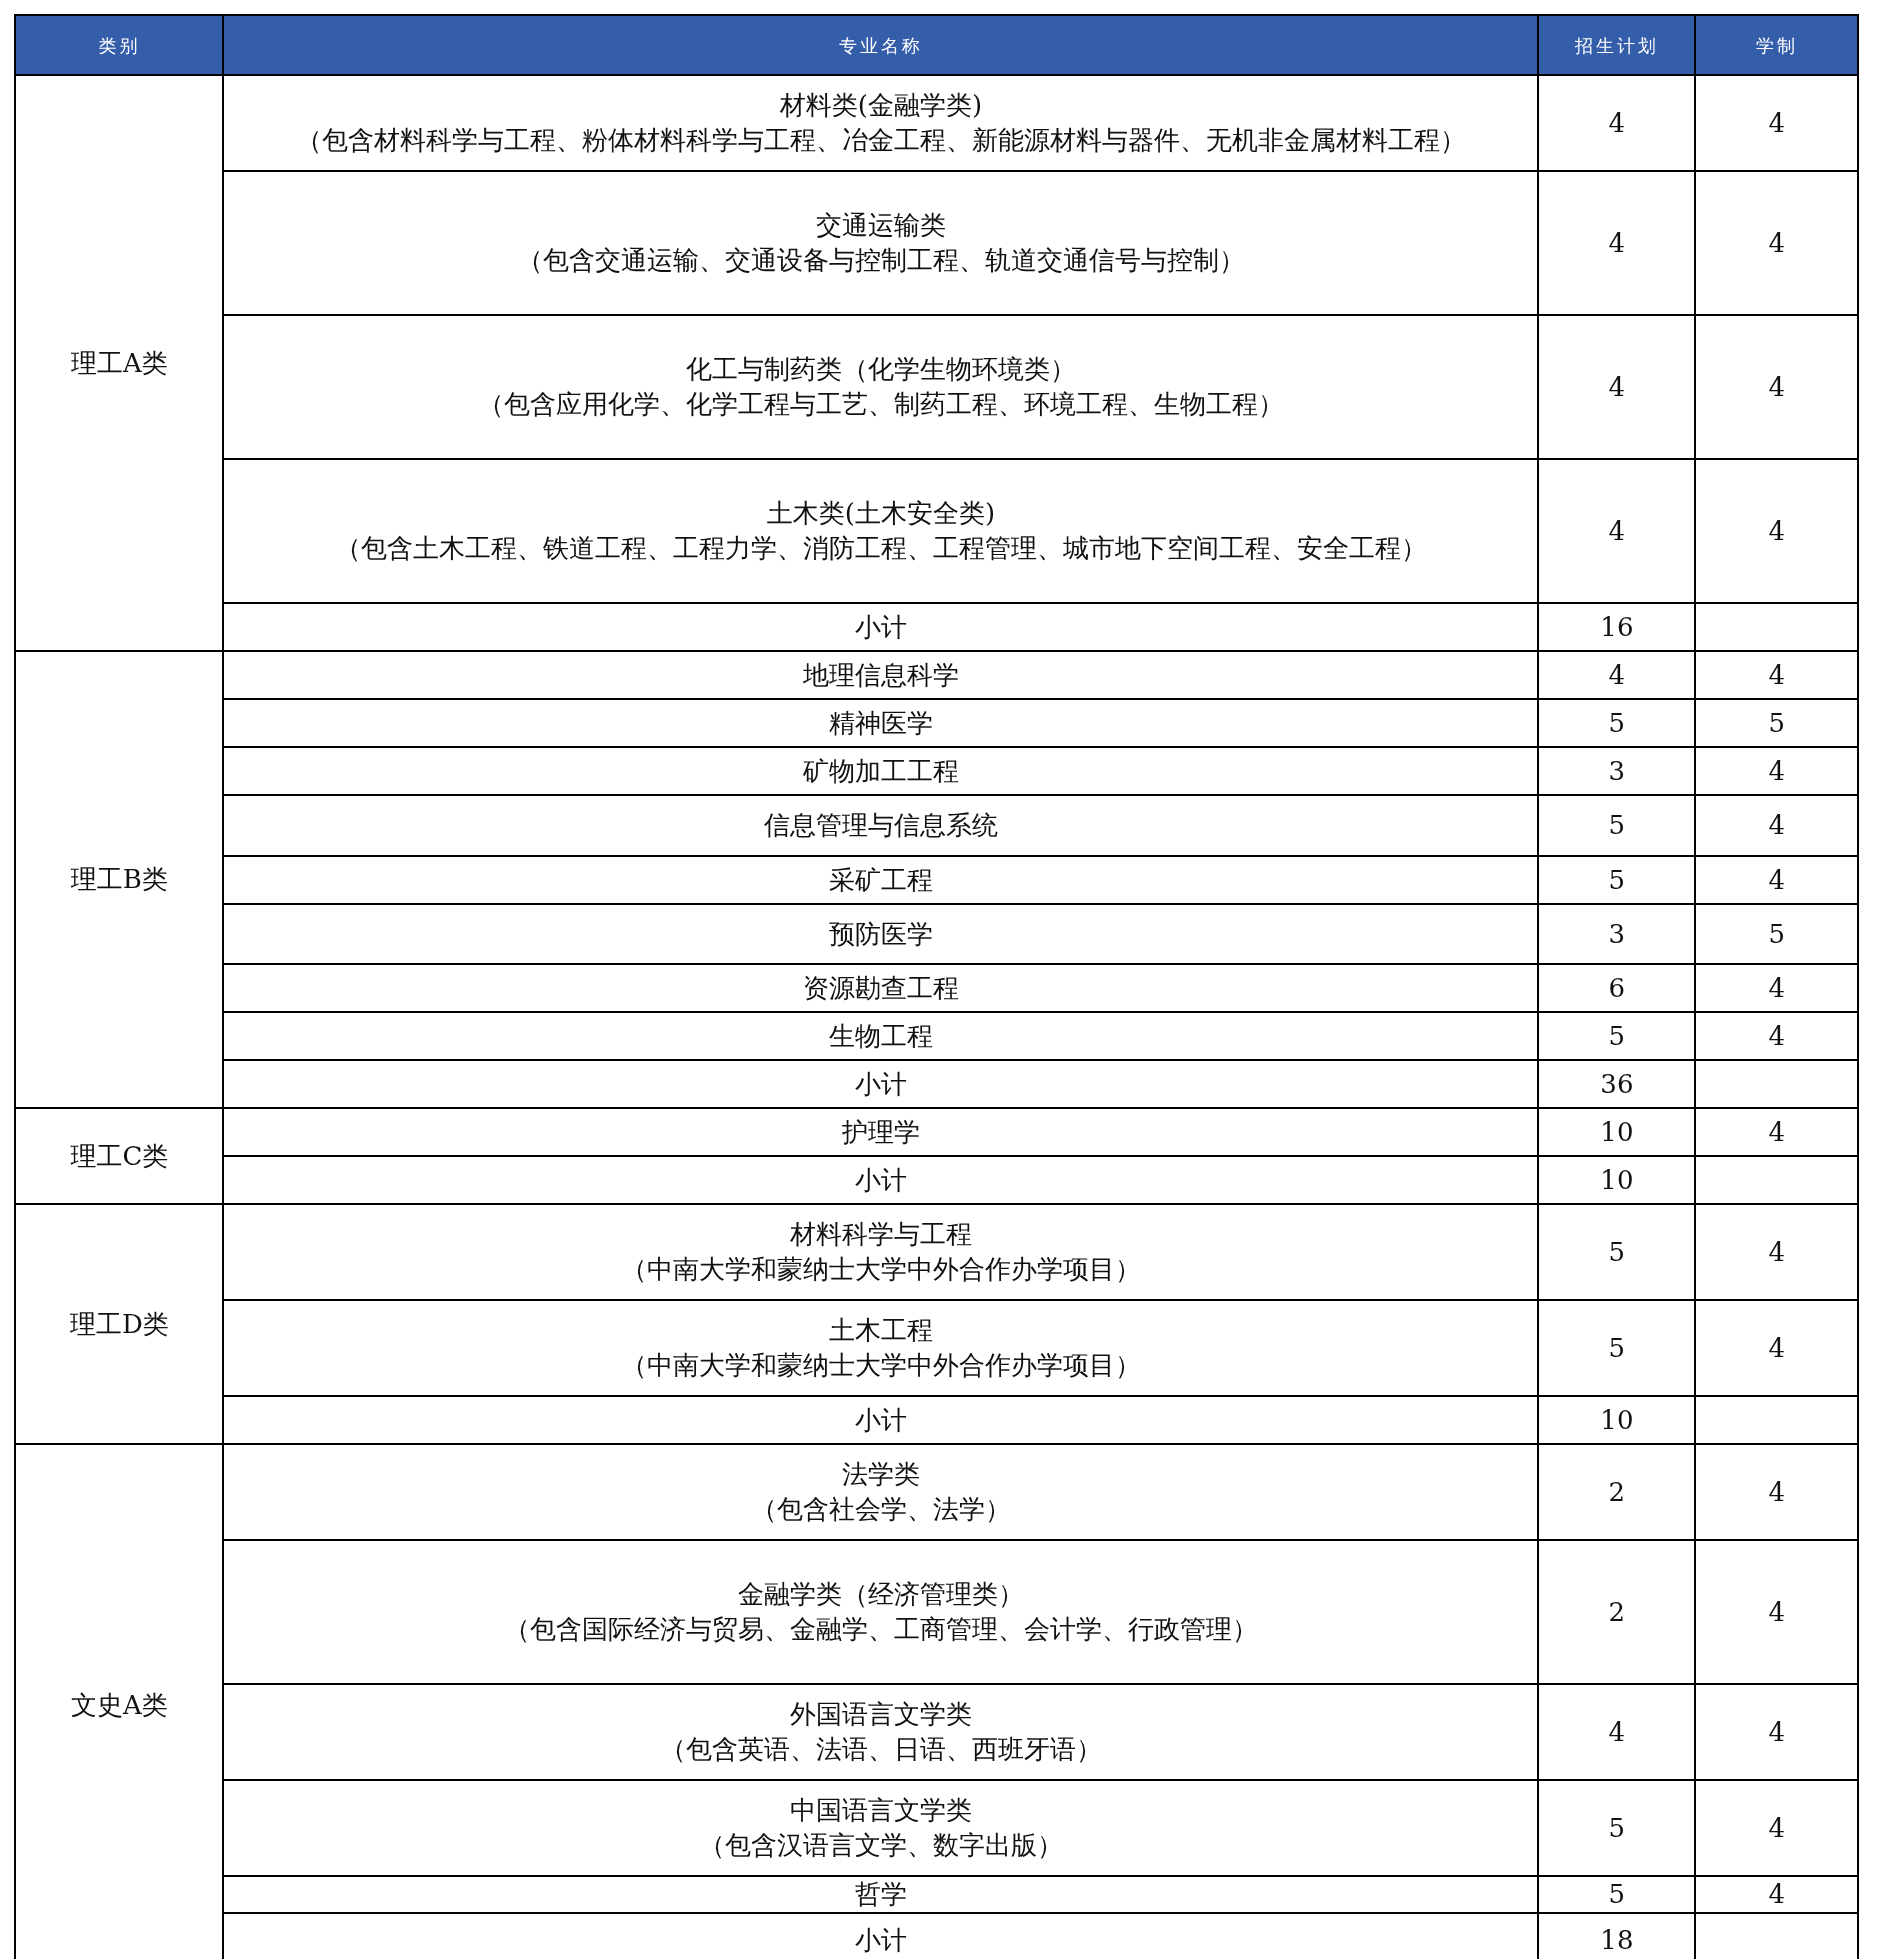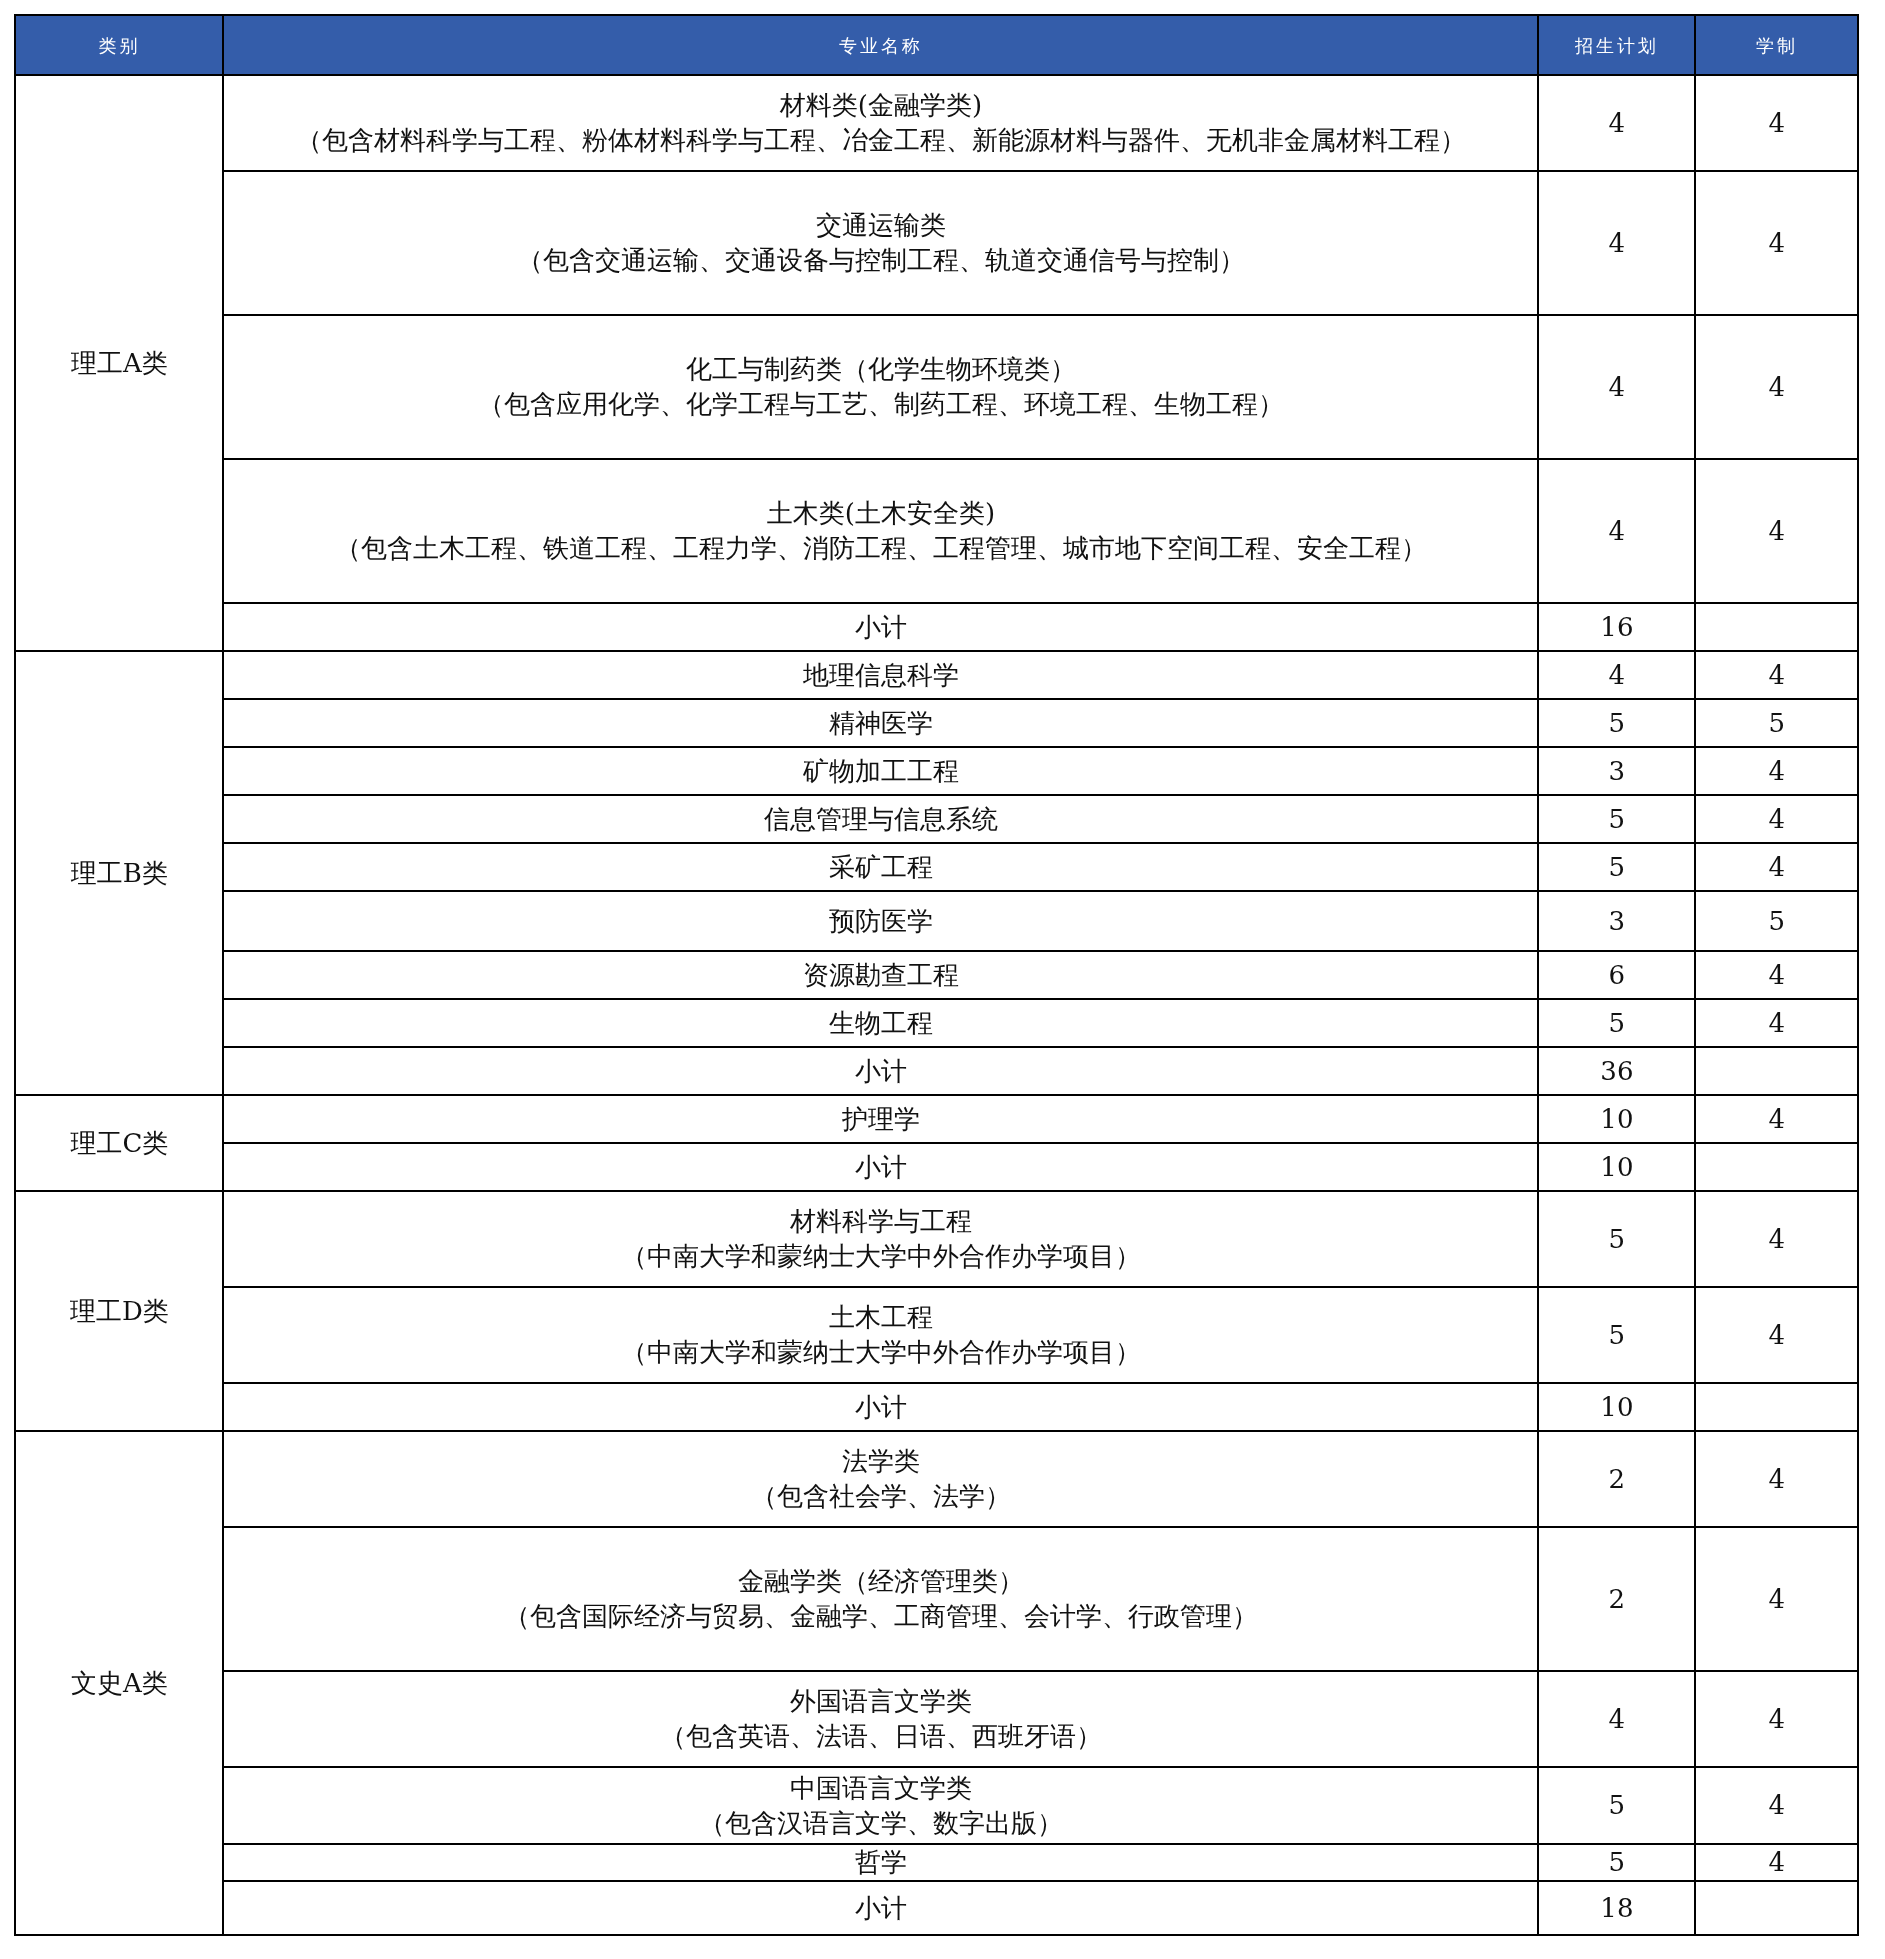--- a/index.html
+++ b/index.html
@@ -119,21 +119,21 @@
       <tr style="height:48px">
         <td>精神医学</td>
         <td class="num">5</td>
         <td class="num">5</td>
       </tr>
       <tr style="height:48px">
         <td>矿物加工工程</td>
         <td class="num">3</td>
         <td class="num">4</td>
       </tr>
-      <tr style="height:48px">
+      <tr style="height:61px">
         <td>信息管理与信息系统</td>
         <td class="num">5</td>
         <td class="num">4</td>
       </tr>
       <tr style="height:48px">
         <td>采矿工程</td>
         <td class="num">5</td>
         <td class="num">4</td>
       </tr>
       <tr style="height:60px">
@@ -210,21 +210,21 @@
         <td class="num">4</td>
       </tr>
       <tr style="height:96px">
         <td>
           <span class="major-line">外国语言文学类</span>
           <span class="major-line">（包含英语、法语、日语、西班牙语）</span>
         </td>
         <td class="num">4</td>
         <td class="num">4</td>
       </tr>
-      <tr style="height:77px">
+      <tr style="height:96px">
         <td>
           <span class="major-line">中国语言文学类</span>
           <span class="major-line">（包含汉语言文学、数字出版）</span>
         </td>
         <td class="num">5</td>
         <td class="num">4</td>
       </tr>
       <tr style="height:36px">
         <td>哲学</td>
         <td class="num">5</td>

